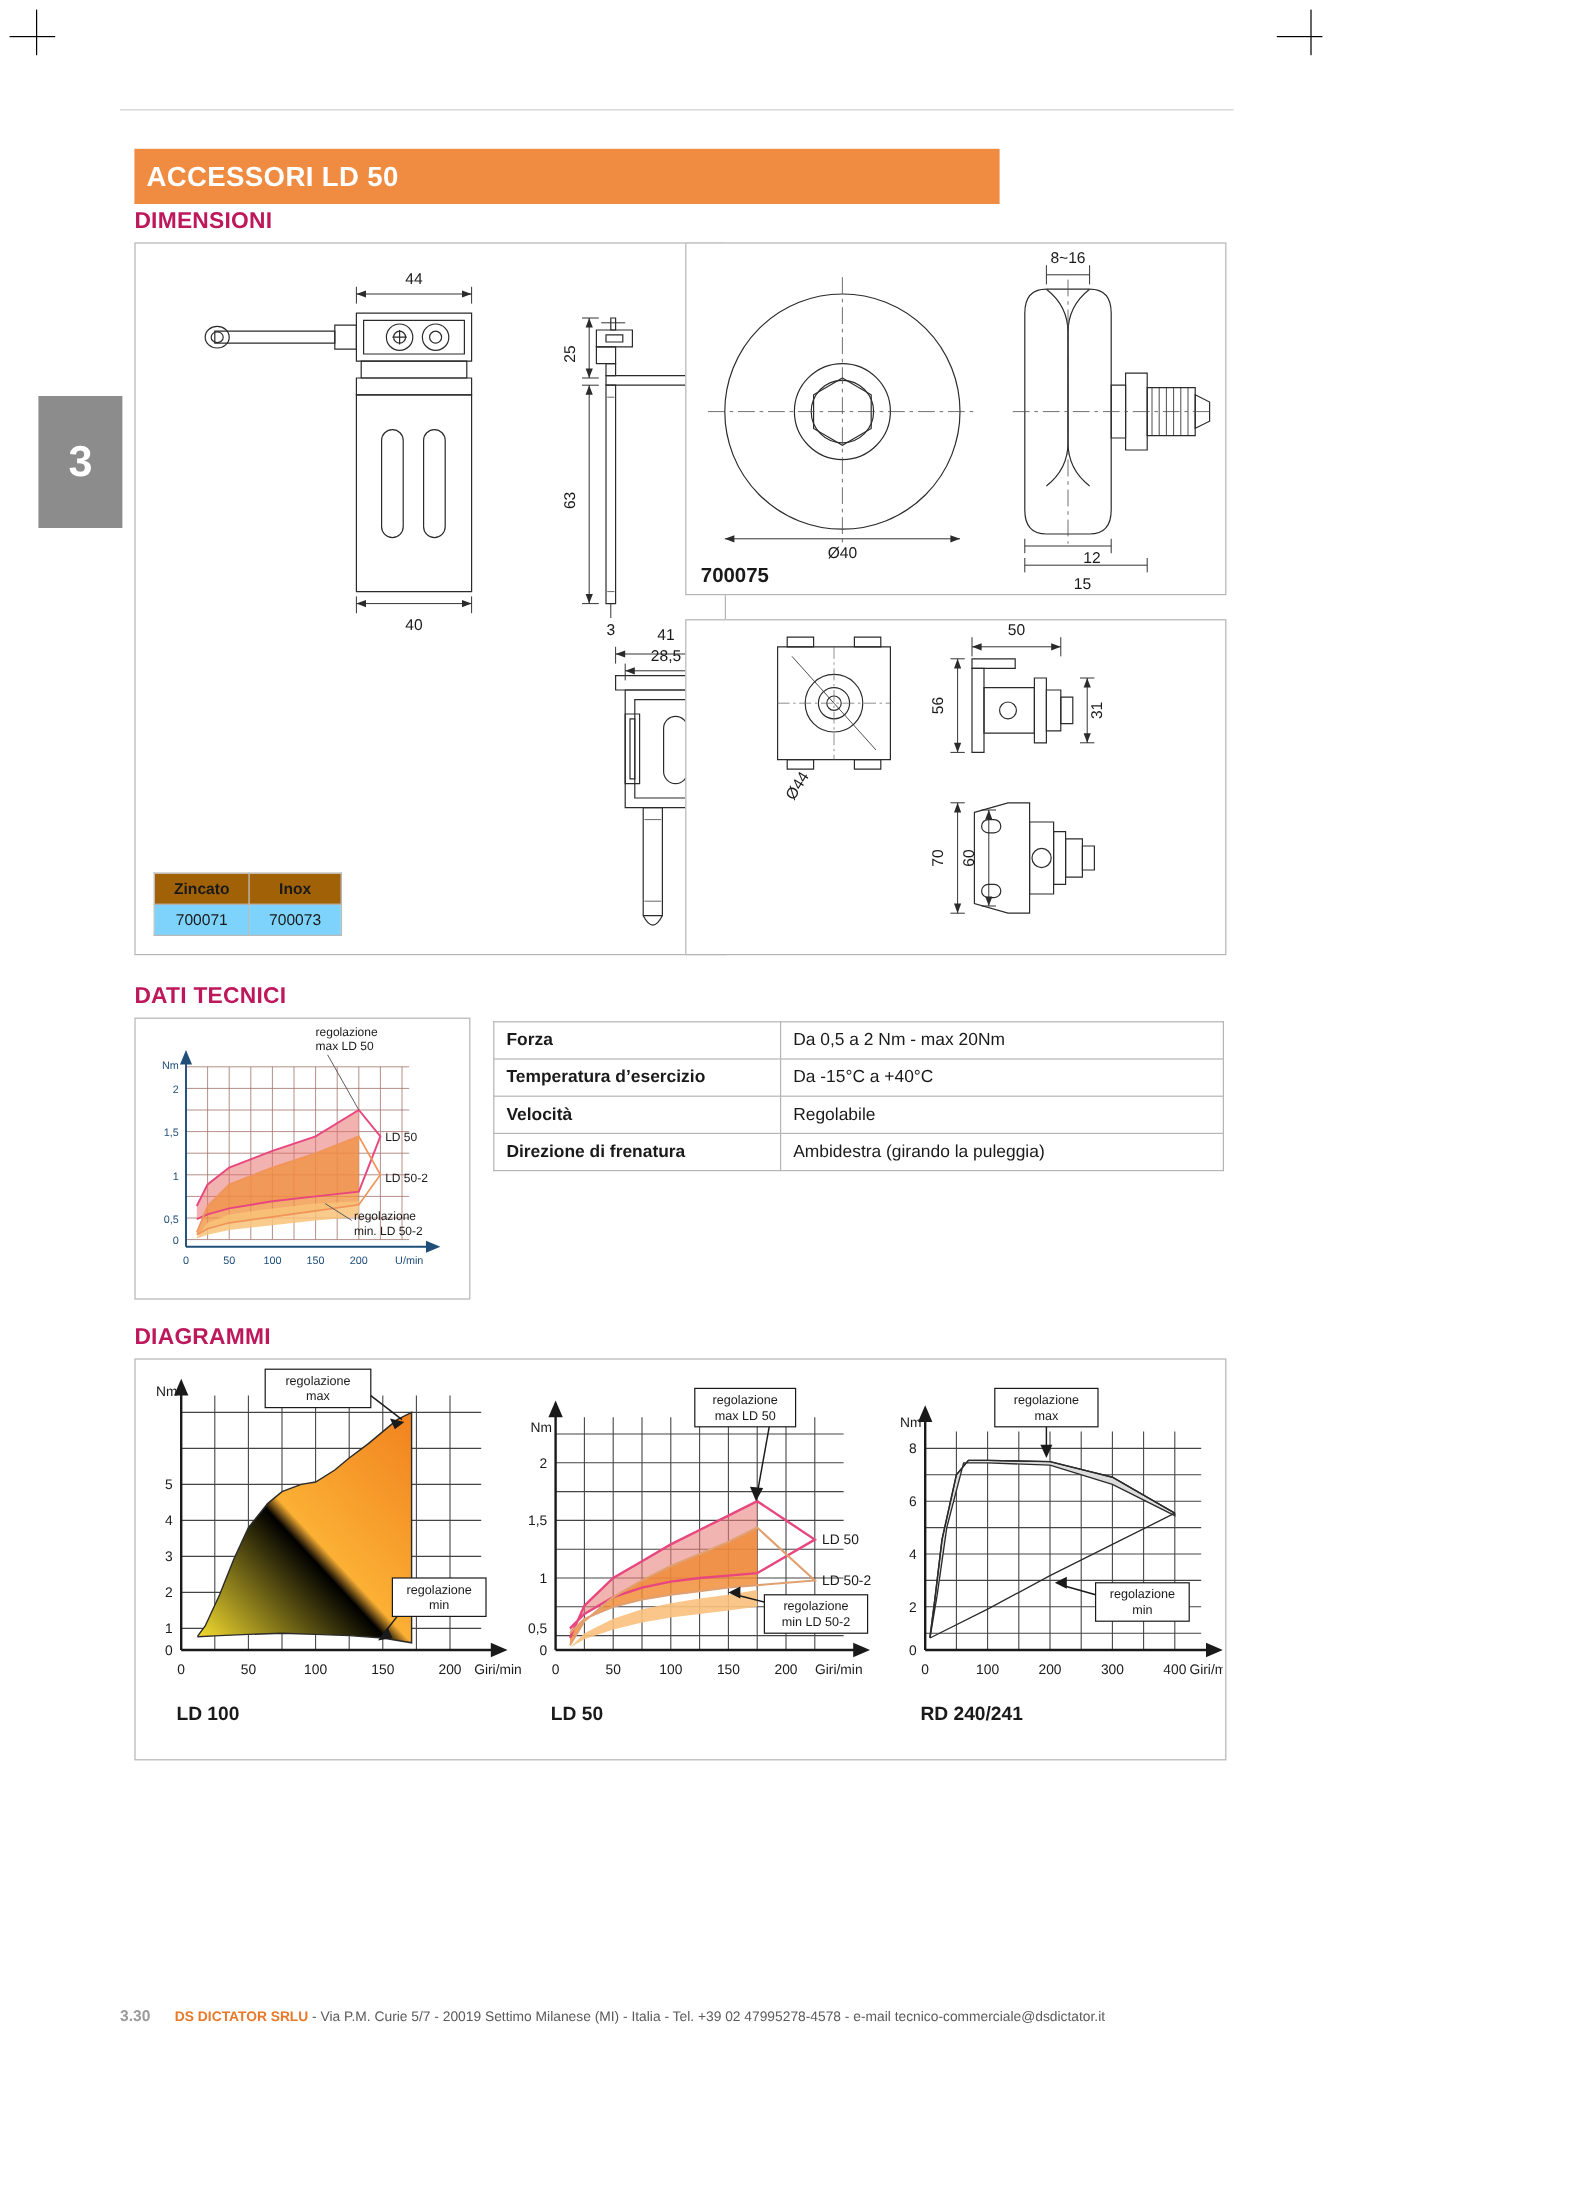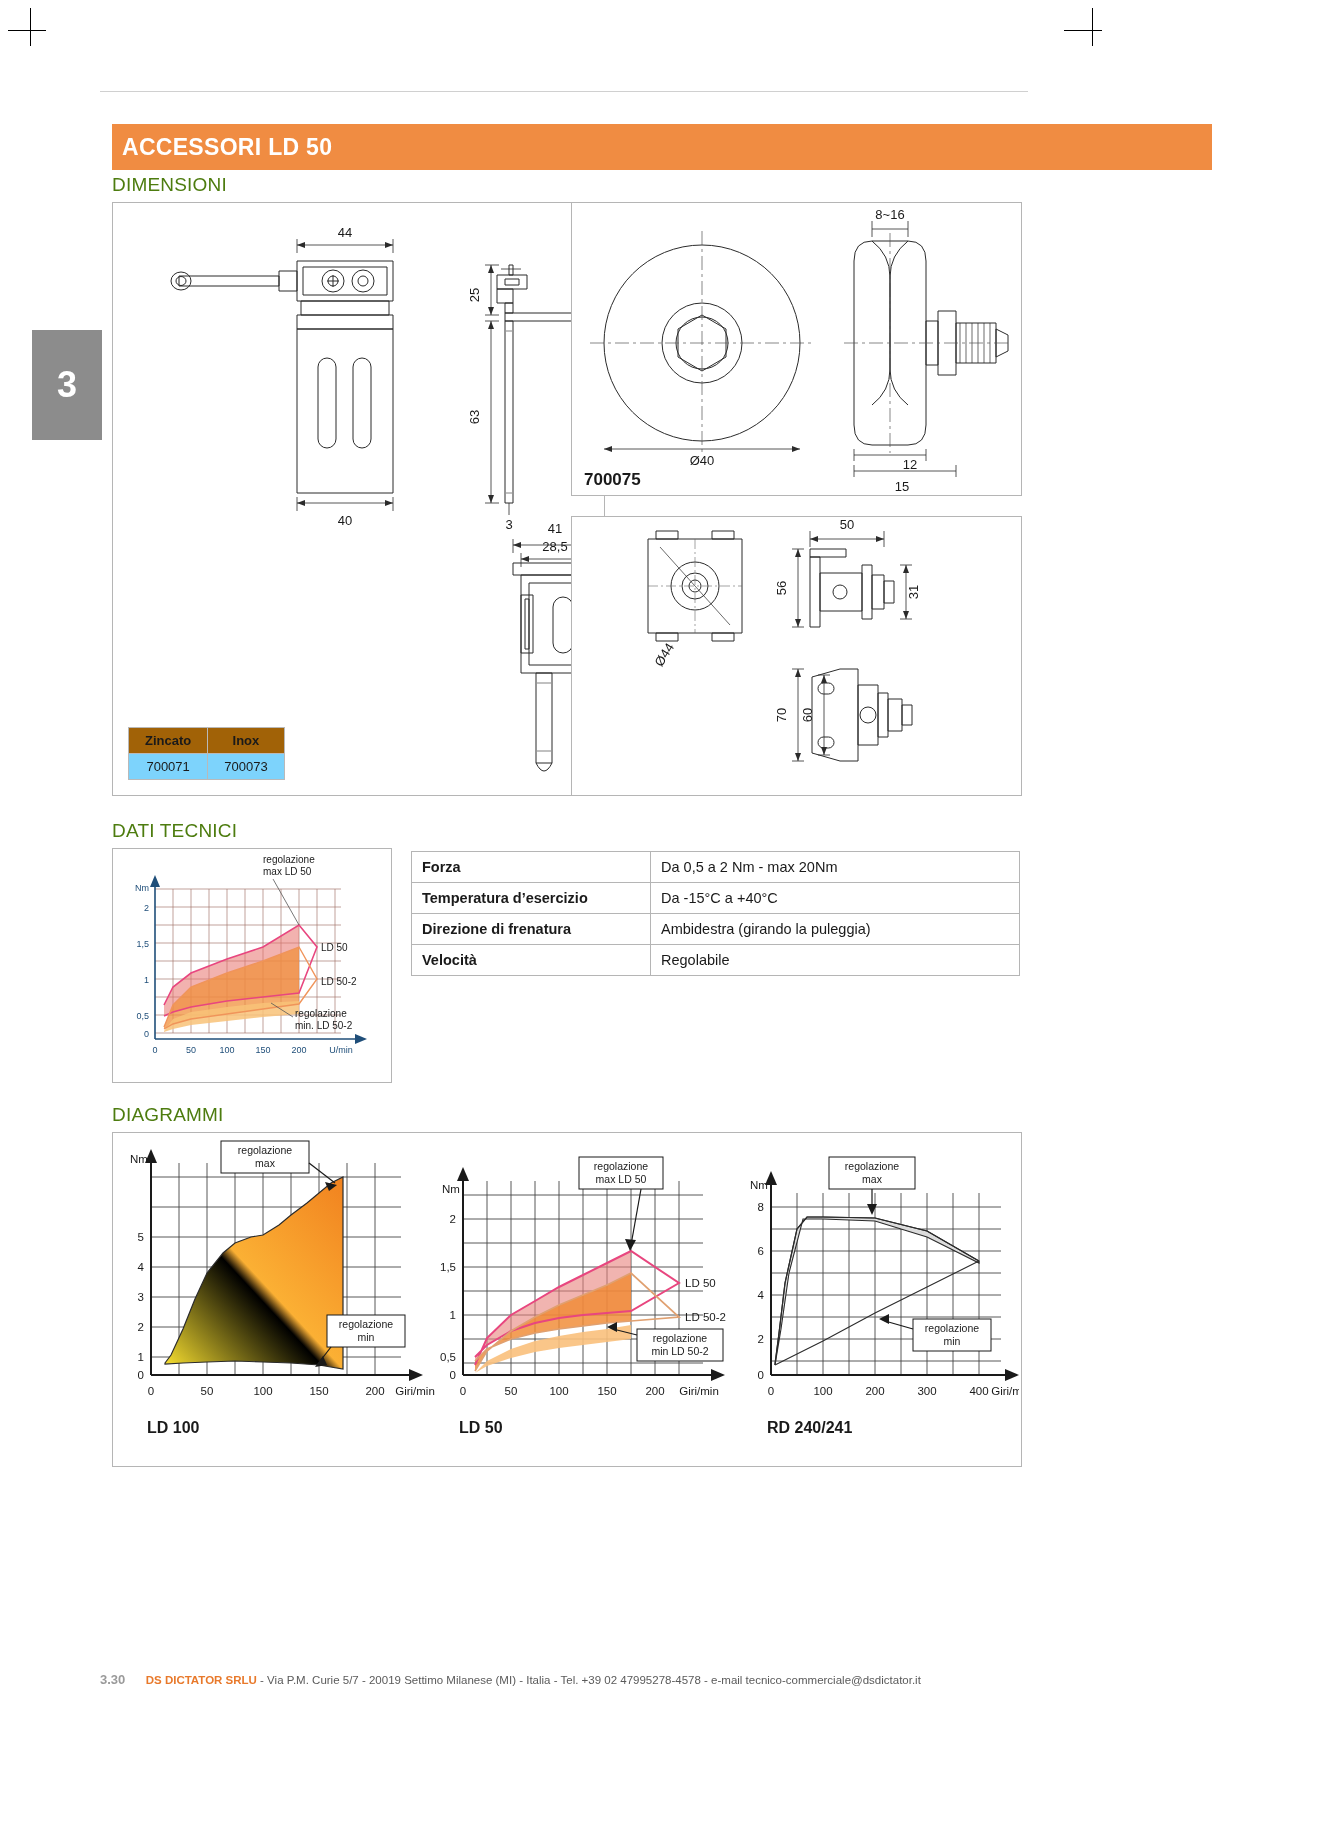--- a/index.html
+++ b/index.html
@@ -20,27 +20,27 @@
     position:absolute;left:32px;top:330px;width:70px;height:110px;
     background:#8c8c8c;color:#fff;display:flex;align-items:center;justify-content:center;
     font-size:36px;font-weight:bold;
   }
 
   
   .top-rule{position:absolute;left:100px;top:91px;width:928px;height:1px;background:#d0d0d0;}
 
   
   .title-bar{
-    position:absolute;left:112px;top:124px;width:1100px;height:46px;
+    position:absolute;left:112px;top:124px;width:721px;height:46px;
     background:#f08c42;display:flex;align-items:center;
   }
   .title-bar .t{color:#fff;font-size:23px;font-weight:bold;letter-spacing:.3px;padding-left:10px;}
 
   h2.sec{
-    position:absolute;margin:0;font-size:19px;font-weight:normal;color:#4d7c0f;letter-spacing:.2px;
+    position:absolute;margin:0;font-size:19px;font-weight:bold;color:#be185d;letter-spacing:.2px;
   }
   #h-dimensioni{left:112px;top:174px;}
   #h-dati{left:112px;top:820px;}
   #h-diagrammi{left:112px;top:1104px;}
 
   .box{position:absolute;border:1px solid #b5b5b5;background:#fff;}
 
   
   #box-dim-left{left:112px;top:202px;width:443px;height:592px;padding-left:48px;}
   #box-dim-tr{left:571px;top:202px;width:449px;height:292px;}
@@ -378,26 +378,26 @@
     <tbody>
     <tr>
       <td class="k">Forza</td>
       <td>Da 0,5 a 2 Nm - max 20Nm</td>
     </tr>
     <tr>
       <td class="k">Temperatura d’esercizio</td>
       <td>Da -15°C a +40°C</td>
     </tr>
     <tr>
+      <td class="k">Velocità</td>
+      <td>Regolabile</td>
+    </tr>
+    <tr>
       <td class="k">Direzione di frenatura</td>
       <td>Ambidestra (girando la puleggia)</td>
-    </tr>
-    <tr>
-      <td class="k">Velocità</td>
-      <td>Regolabile</td>
     </tr>
   </tbody>
     </table>
 
   <h2 class="sec" id="h-diagrammi">DIAGRAMMI</h2>
 
   <div class="box" id="box-diagrammi">
     <svg width="906" height="331" viewBox="0 0 906 331">
 
       <defs>

